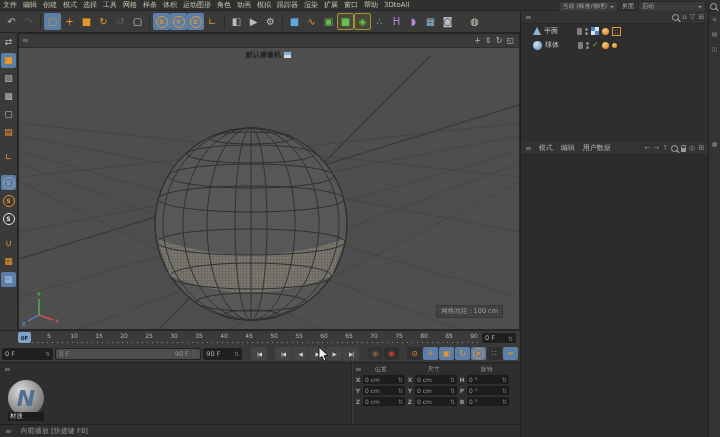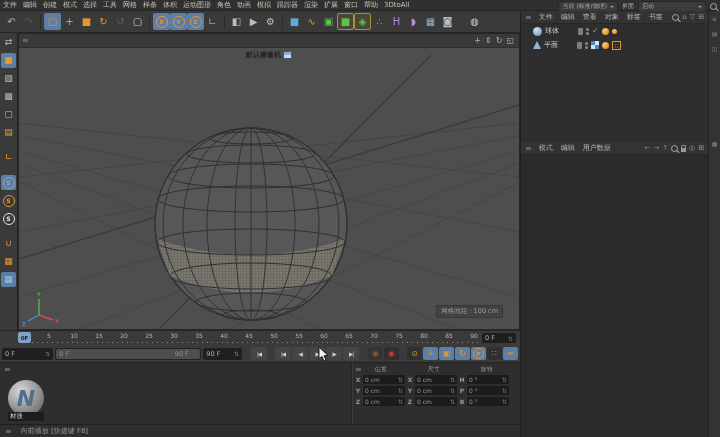--- a/index.html
+++ b/index.html
@@ -435,52 +435,51 @@
 </div>
 
 <div id="statusbar" class="abs">
   <span class="burger">≡</span>
   <span>向前播放 [快捷键 F8]</span>
 </div>
 
 <div id="rightpanel" class="abs">
   <div id="om-header">
     <span class="burger">≡</span>
-    <span id="om-menu-items"><span class="pnl-item">文件</span><span class="pnl-item">编辑</span><span class="pnl-item">查看</span><span class="pnl-item">对象</span><span class="pnl-item">标签</span><span class="pnl-item">书签</span></span>
     <span class="hd-icons">
       <span class="mag"></span>
       <span>⌂</span>
       <span>▽</span>
       <span>⊞</span>
     </span>
   </div>
   <div id="om-body">
+      <div class="om-row">
+        <span class="om-ico-plane"></span>
+        <span class="om-name">平面</span>
+        <span class="om-swatch"></span>
+        <span class="om-dots">
+          <i></i>
+          <i></i>
+        </span>
+        <span class="om-tex"></span>
+        <span class="om-ball"></span>
+        <span class="om-seltag">∷</span>
+      </div>
       <div class="om-row">
         <span class="om-ico-sphere"></span>
         <span class="om-name">球体</span>
         <span class="om-swatch"></span>
         <span class="om-dots">
           <i></i>
           <i></i>
         </span>
         <span class="om-check">✓</span>
         <span class="om-ball"></span>
         <span class="om-ball small"></span>
-      </div>
-      <div class="om-row">
-        <span class="om-ico-plane"></span>
-        <span class="om-name">平面</span>
-        <span class="om-swatch"></span>
-        <span class="om-dots">
-          <i></i>
-          <i></i>
-        </span>
-        <span class="om-tex"></span>
-        <span class="om-ball"></span>
-        <span class="om-seltag">∷</span>
       </div>
     </div>
 
   <div id="am-header">
     <span class="burger">≡</span>
     <span id="am-menu-items"><span class="pnl-item">模式</span><span class="pnl-item">编辑</span><span class="pnl-item">用户数据</span></span>
     <span class="hd-icons">
       <span class="arr">←</span>
       <span class="arr">→</span>
       <span class="arr">↑</span>

